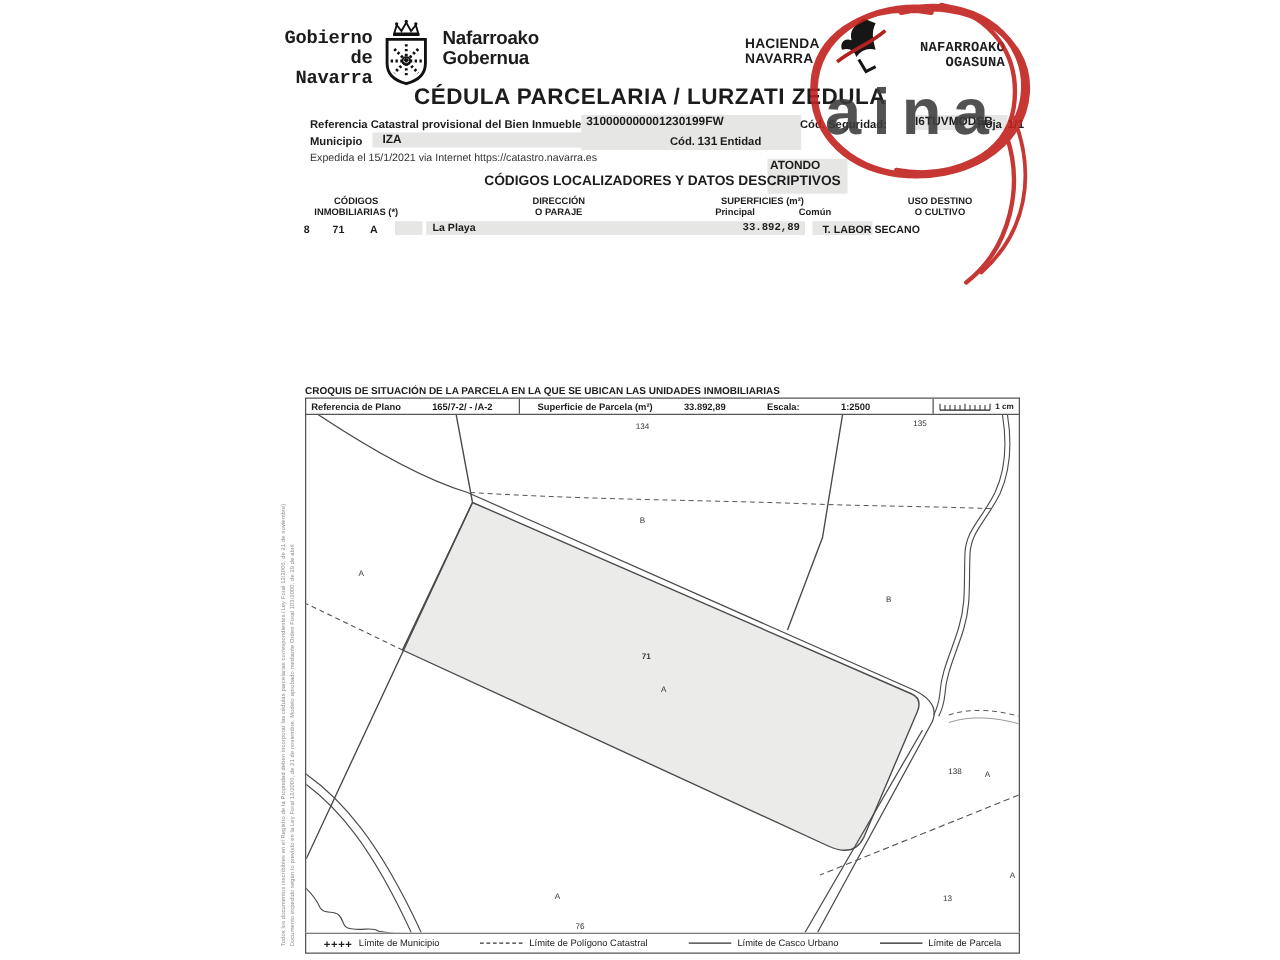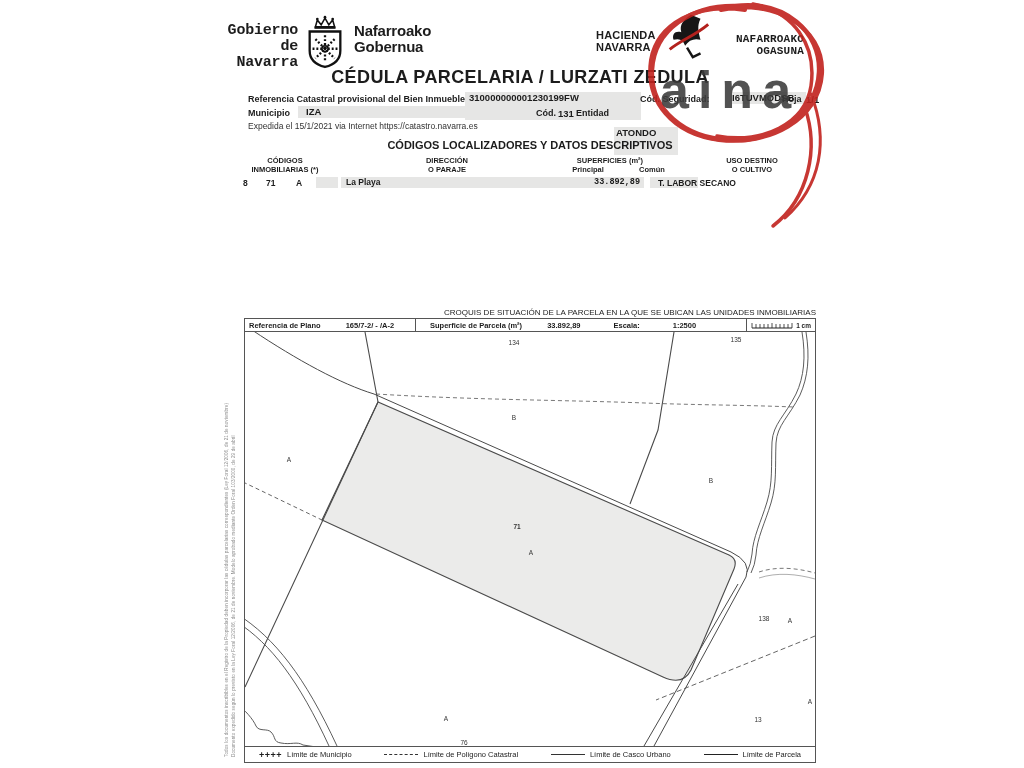--- a/index.html
+++ b/index.html
@@ -14,21 +14,21 @@
   .govtxt{font-size:15px;font-weight:bold;line-height:16px;letter-spacing:-.2px;}
   .hac{font-size:11px;font-weight:bold;line-height:12px;letter-spacing:.2px;}
   .doc-title{font-size:18px;font-weight:bold;letter-spacing:.4px;}
   .lbl{font-size:9px;font-weight:bold;}
   .val{font-size:9.5px;font-weight:bold;}
   .small{font-size:8.5px;}
   .th{font-size:7.5px;font-weight:bold;line-height:9px;}
   .cell{font-size:8.5px;font-weight:bold;}
   
   #map-box{position:absolute;left:244px;top:307px;width:572px;height:455px;}
-  #map-title{height:11px;font-size:8px;font-weight:normal;text-align:right;line-height:11px;}
+  #map-title{height:11px;font-size:8px;font-weight:bold;text-align:left;line-height:11px;}
   #map-info{height:12px;border:1px solid #555;display:flex;align-items:center;font-size:7.5px;font-weight:bold;}
   #map-info .seg{display:flex;align-items:center;height:100%;}
   #map-info .divr{border-right:1px solid #555;gap:11px;}
   #map-canvas{position:relative;width:570px;height:414px;border-left:1px solid #555;border-right:1px solid #555;background:#fff;}
   #map-legend{height:15px;border:1px solid #555;display:flex;align-items:center;
               justify-content:space-between;padding:0 14px;font-size:7.5px;}
   .leg-item{display:flex;align-items:center;gap:5px;}
   .leg-sym{display:inline-block;width:34px;}
   .sym-dash{height:0;border-top:1.2px dashed #333;}
   .sym-solid{height:1.1px;background:#333;}

